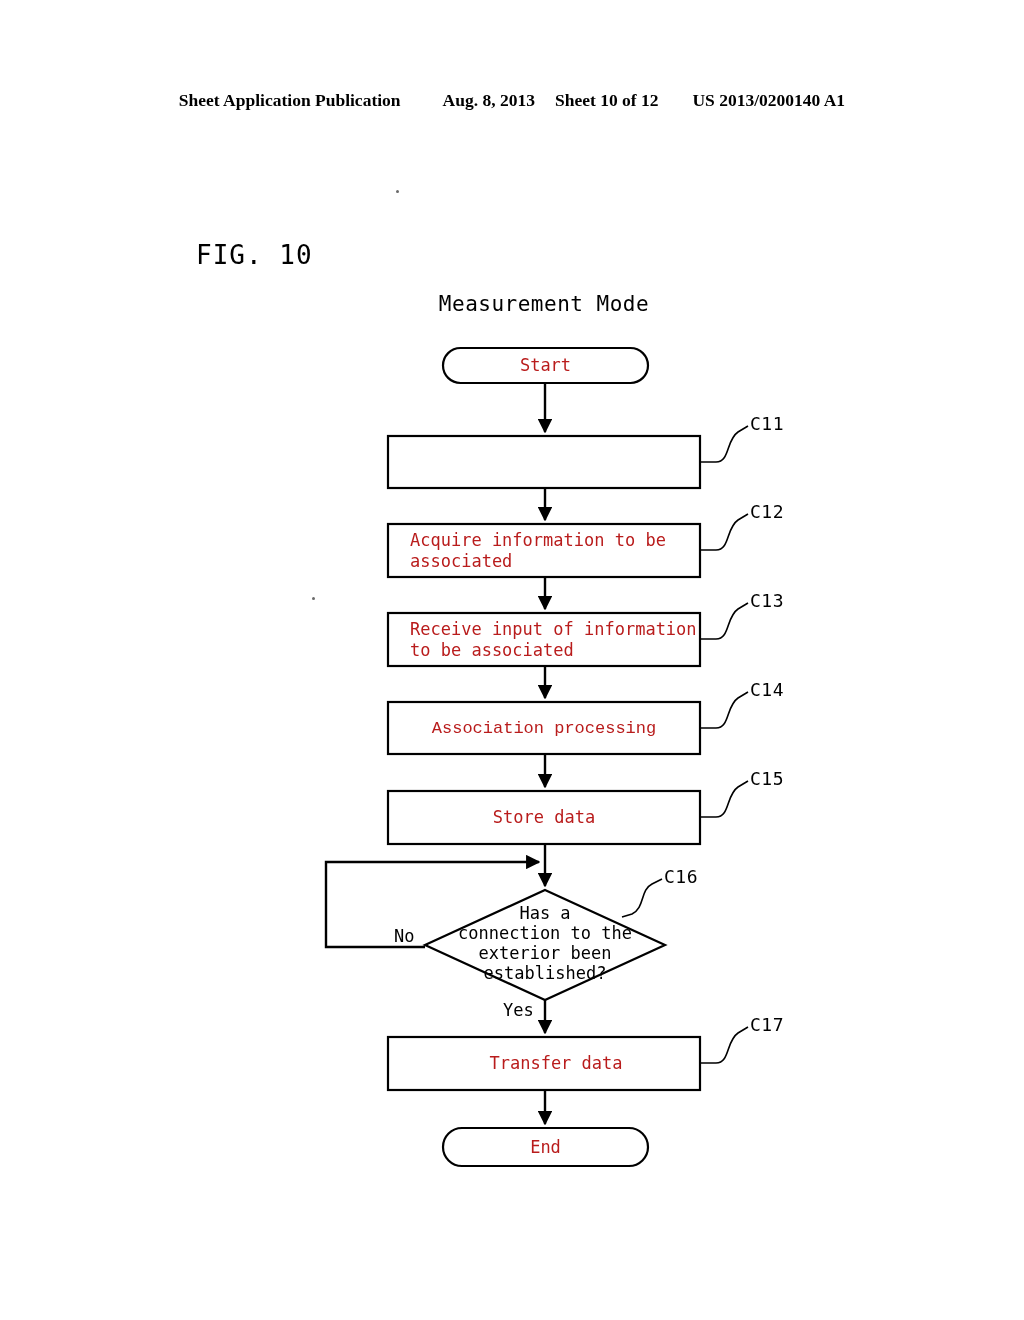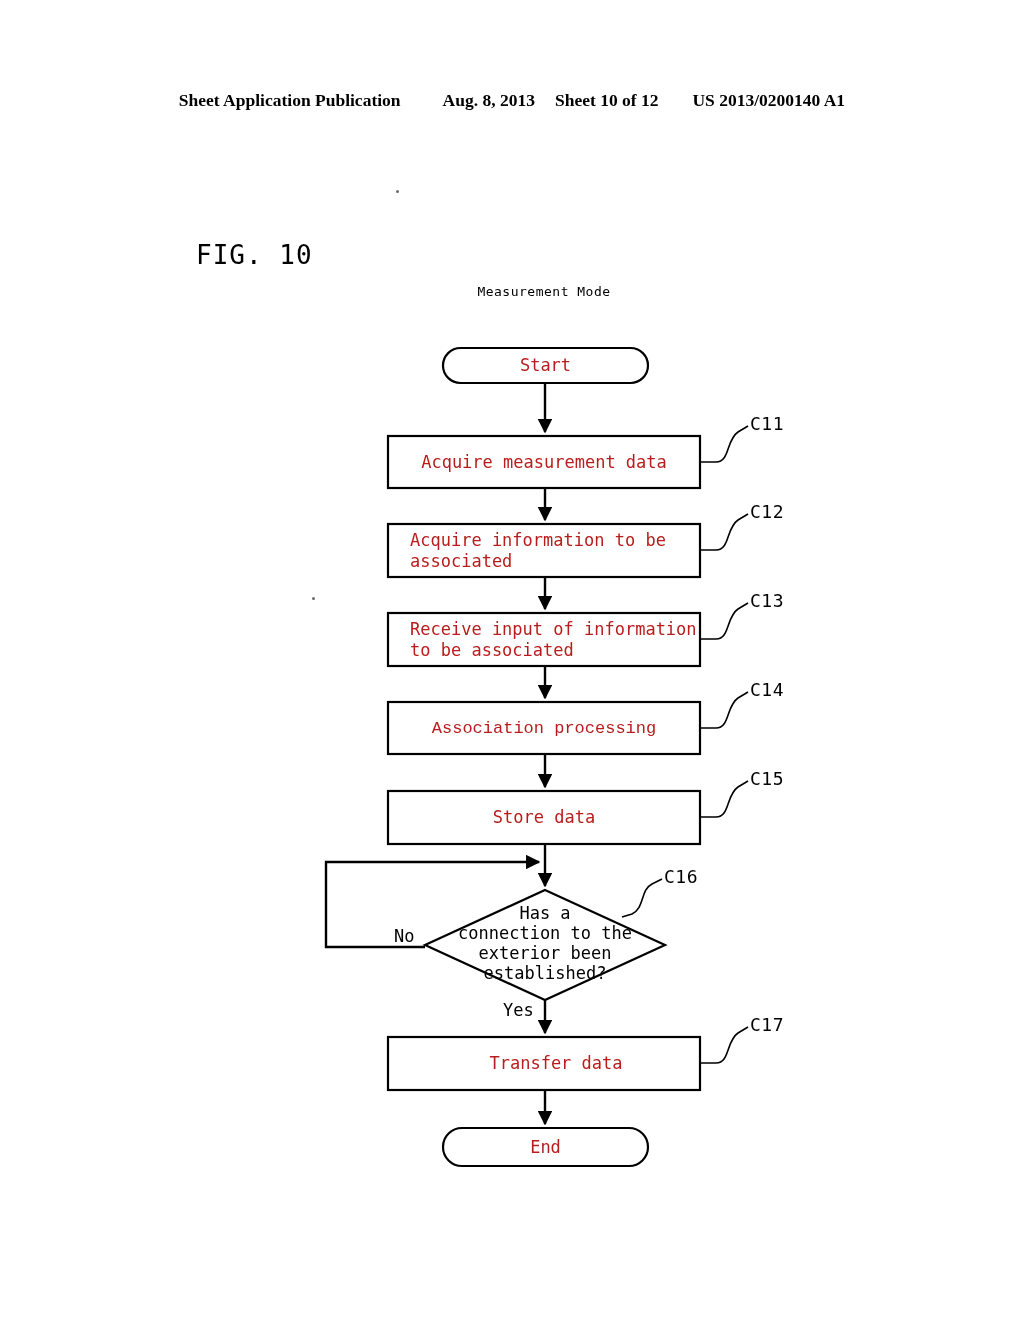--- a/index.html
+++ b/index.html
@@ -94,25 +94,25 @@
   .node-text.leftal {
     text-align: left;
     display: flex;
     align-items: center;
     justify-content: flex-start;
   }
 
   #chart-title {
     position: absolute;
     left: 388px;
-    top: 284px;
+    top: 292px;
     width: 312px;
     text-align: center;
     font-family: "DejaVu Sans Mono", monospace;
-    font-size: 13px;
+    font-size: 21px;
     letter-spacing: 0.5px;
     white-space: pre;
   }
 
   
   .ref-label {
     position: absolute;
     font-family: "DejaVu Sans Mono", monospace;
     font-size: 18px;
     letter-spacing: 0.5px;
@@ -211,21 +211,20 @@
 
     <path d="M 700 817 L 716 817 C 730 817 726 795 738 787 L 748 781" fill="none" stroke="#000" stroke-width="1.6"></path>
 
     <path d="M 622 917 L 632 914 C 645 908 640 890 652 884 L 662 879" fill="none" stroke="#000" stroke-width="1.6"></path>
 
     <path d="M 700 1063 L 716 1063 C 730 1063 726 1041 738 1033 L 748 1027" fill="none" stroke="#000" stroke-width="1.6"></path>
   </svg>
 
   <div class="node-text centered" style="left:443px; top:348px; width:205px; height:35px;">Start</div>
 
-  <div class="node-text centered" style="left:388px; top:436px; width:312px; height:52px;">Acquire measurement data</div>
 
   <div class="node-text leftal" style="left:410px; top:524px; width:290px; height:53px;">Acquire information to be
 associated</div>
 
   <div class="node-text leftal" style="left:410px; top:613px; width:290px; height:53px;">Receive input of information
 to be associated</div>
 
   <div class="node-text centered" style="left:388px; top:702px; width:312px; height:52px;font-family:Liberation Mono, monospace;">Association processing</div>
 
   <div class="node-text centered" style="left:388px; top:791px; width:312px; height:53px;">Store data</div>

